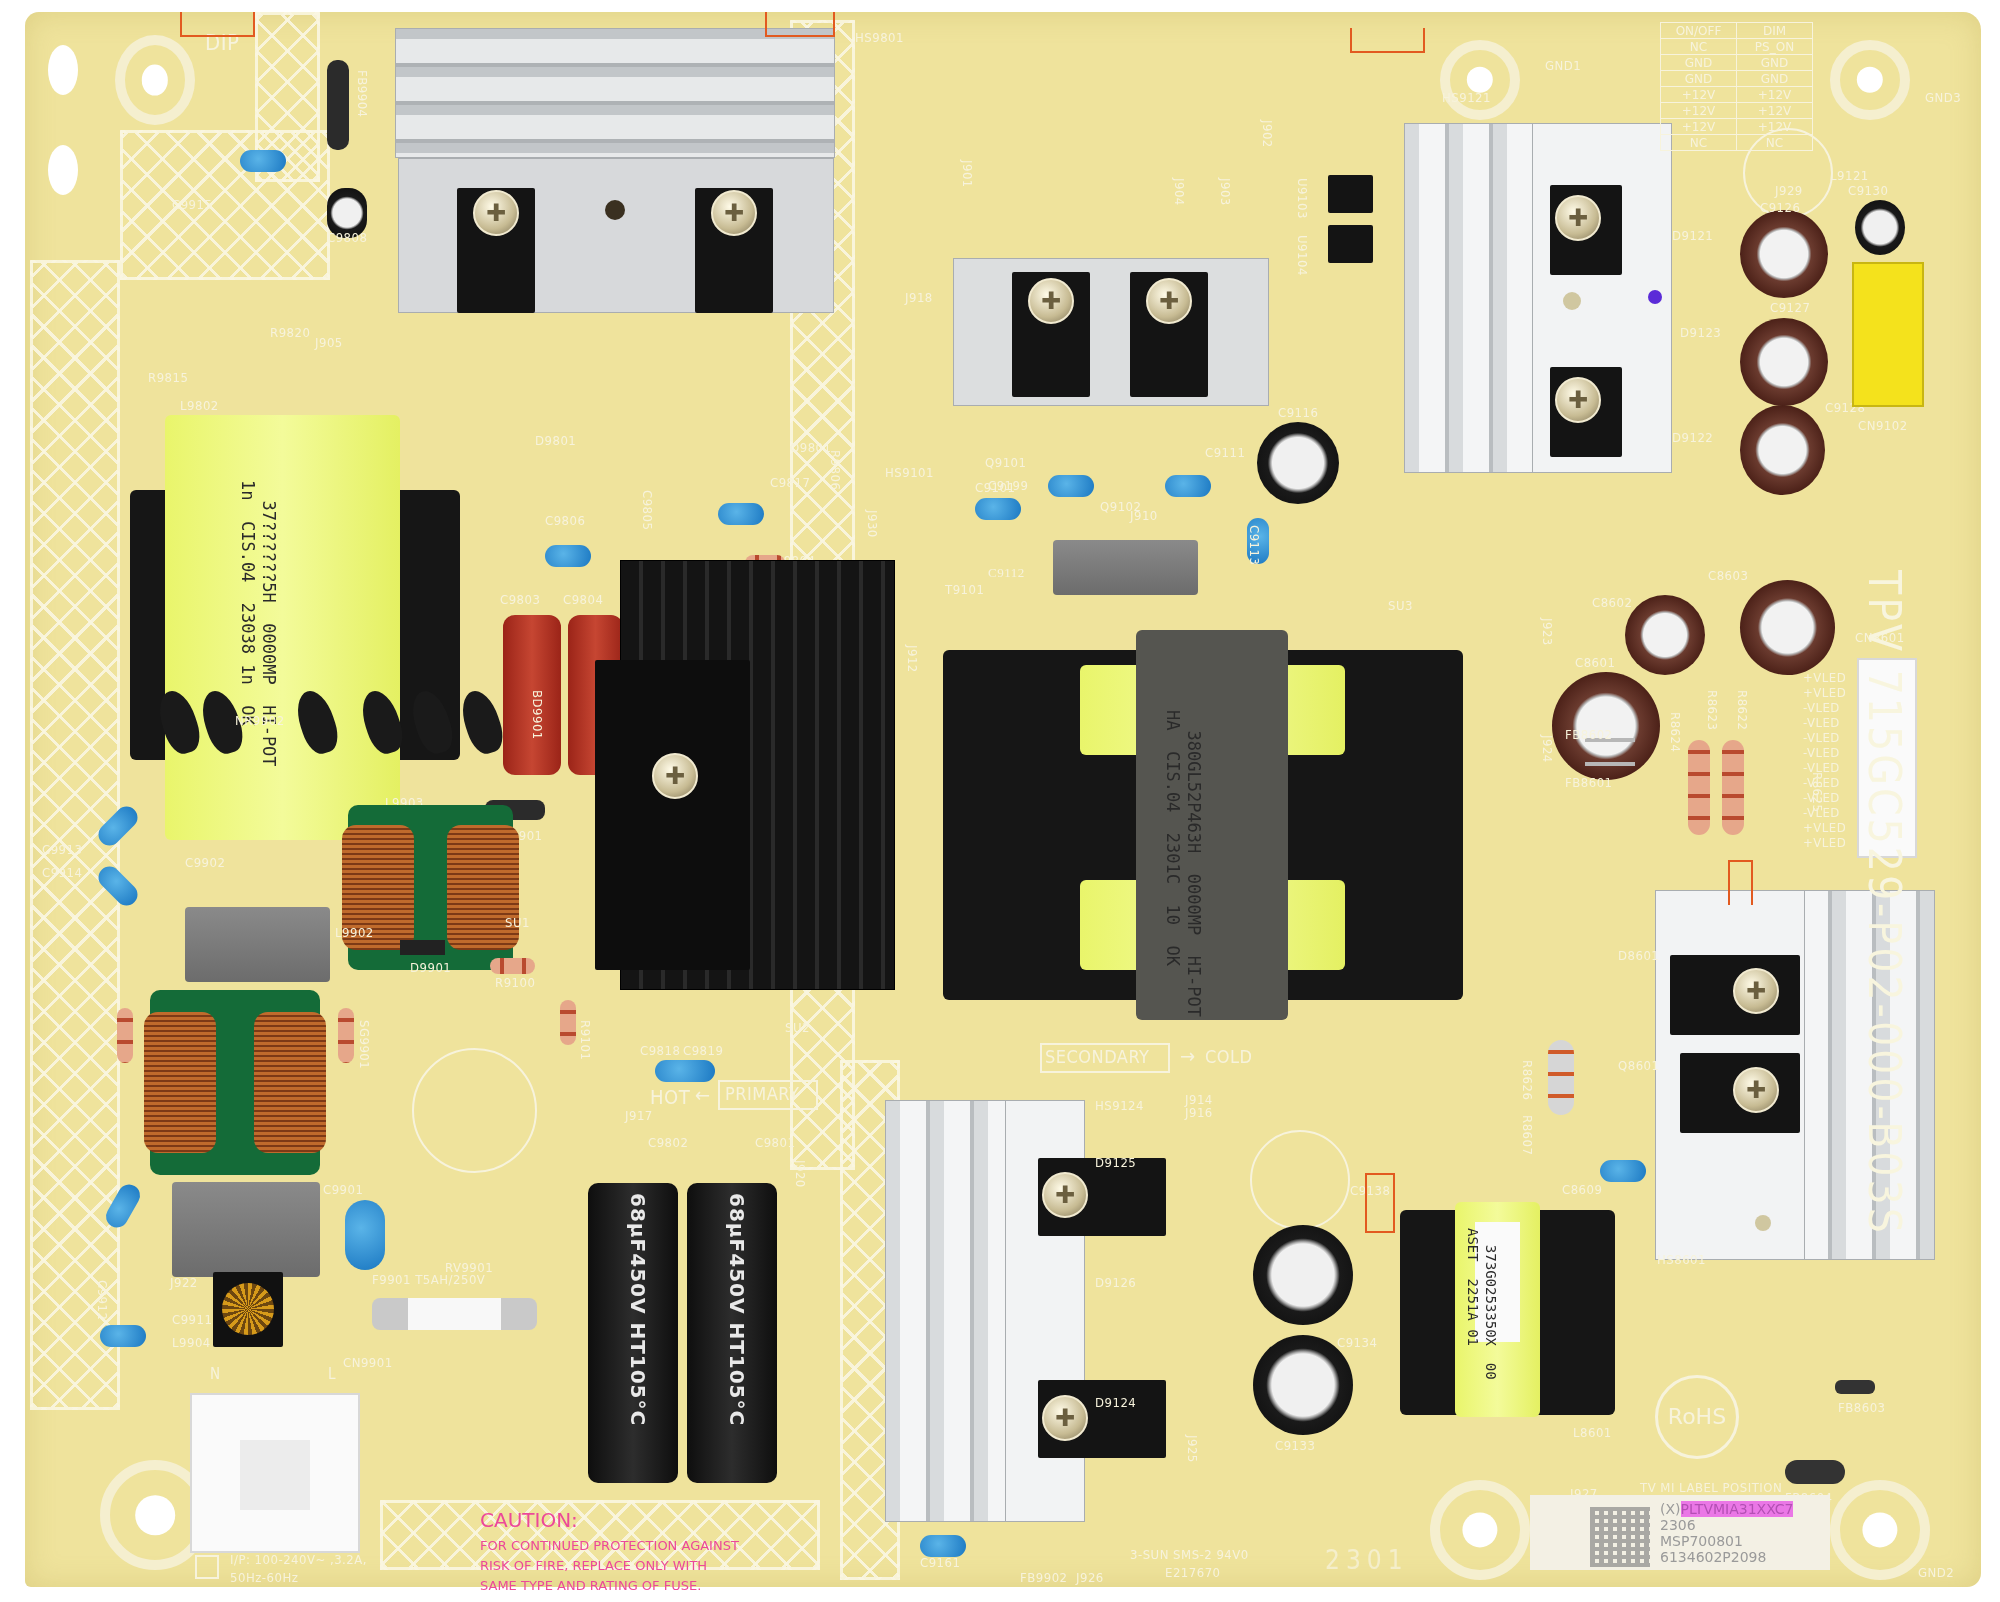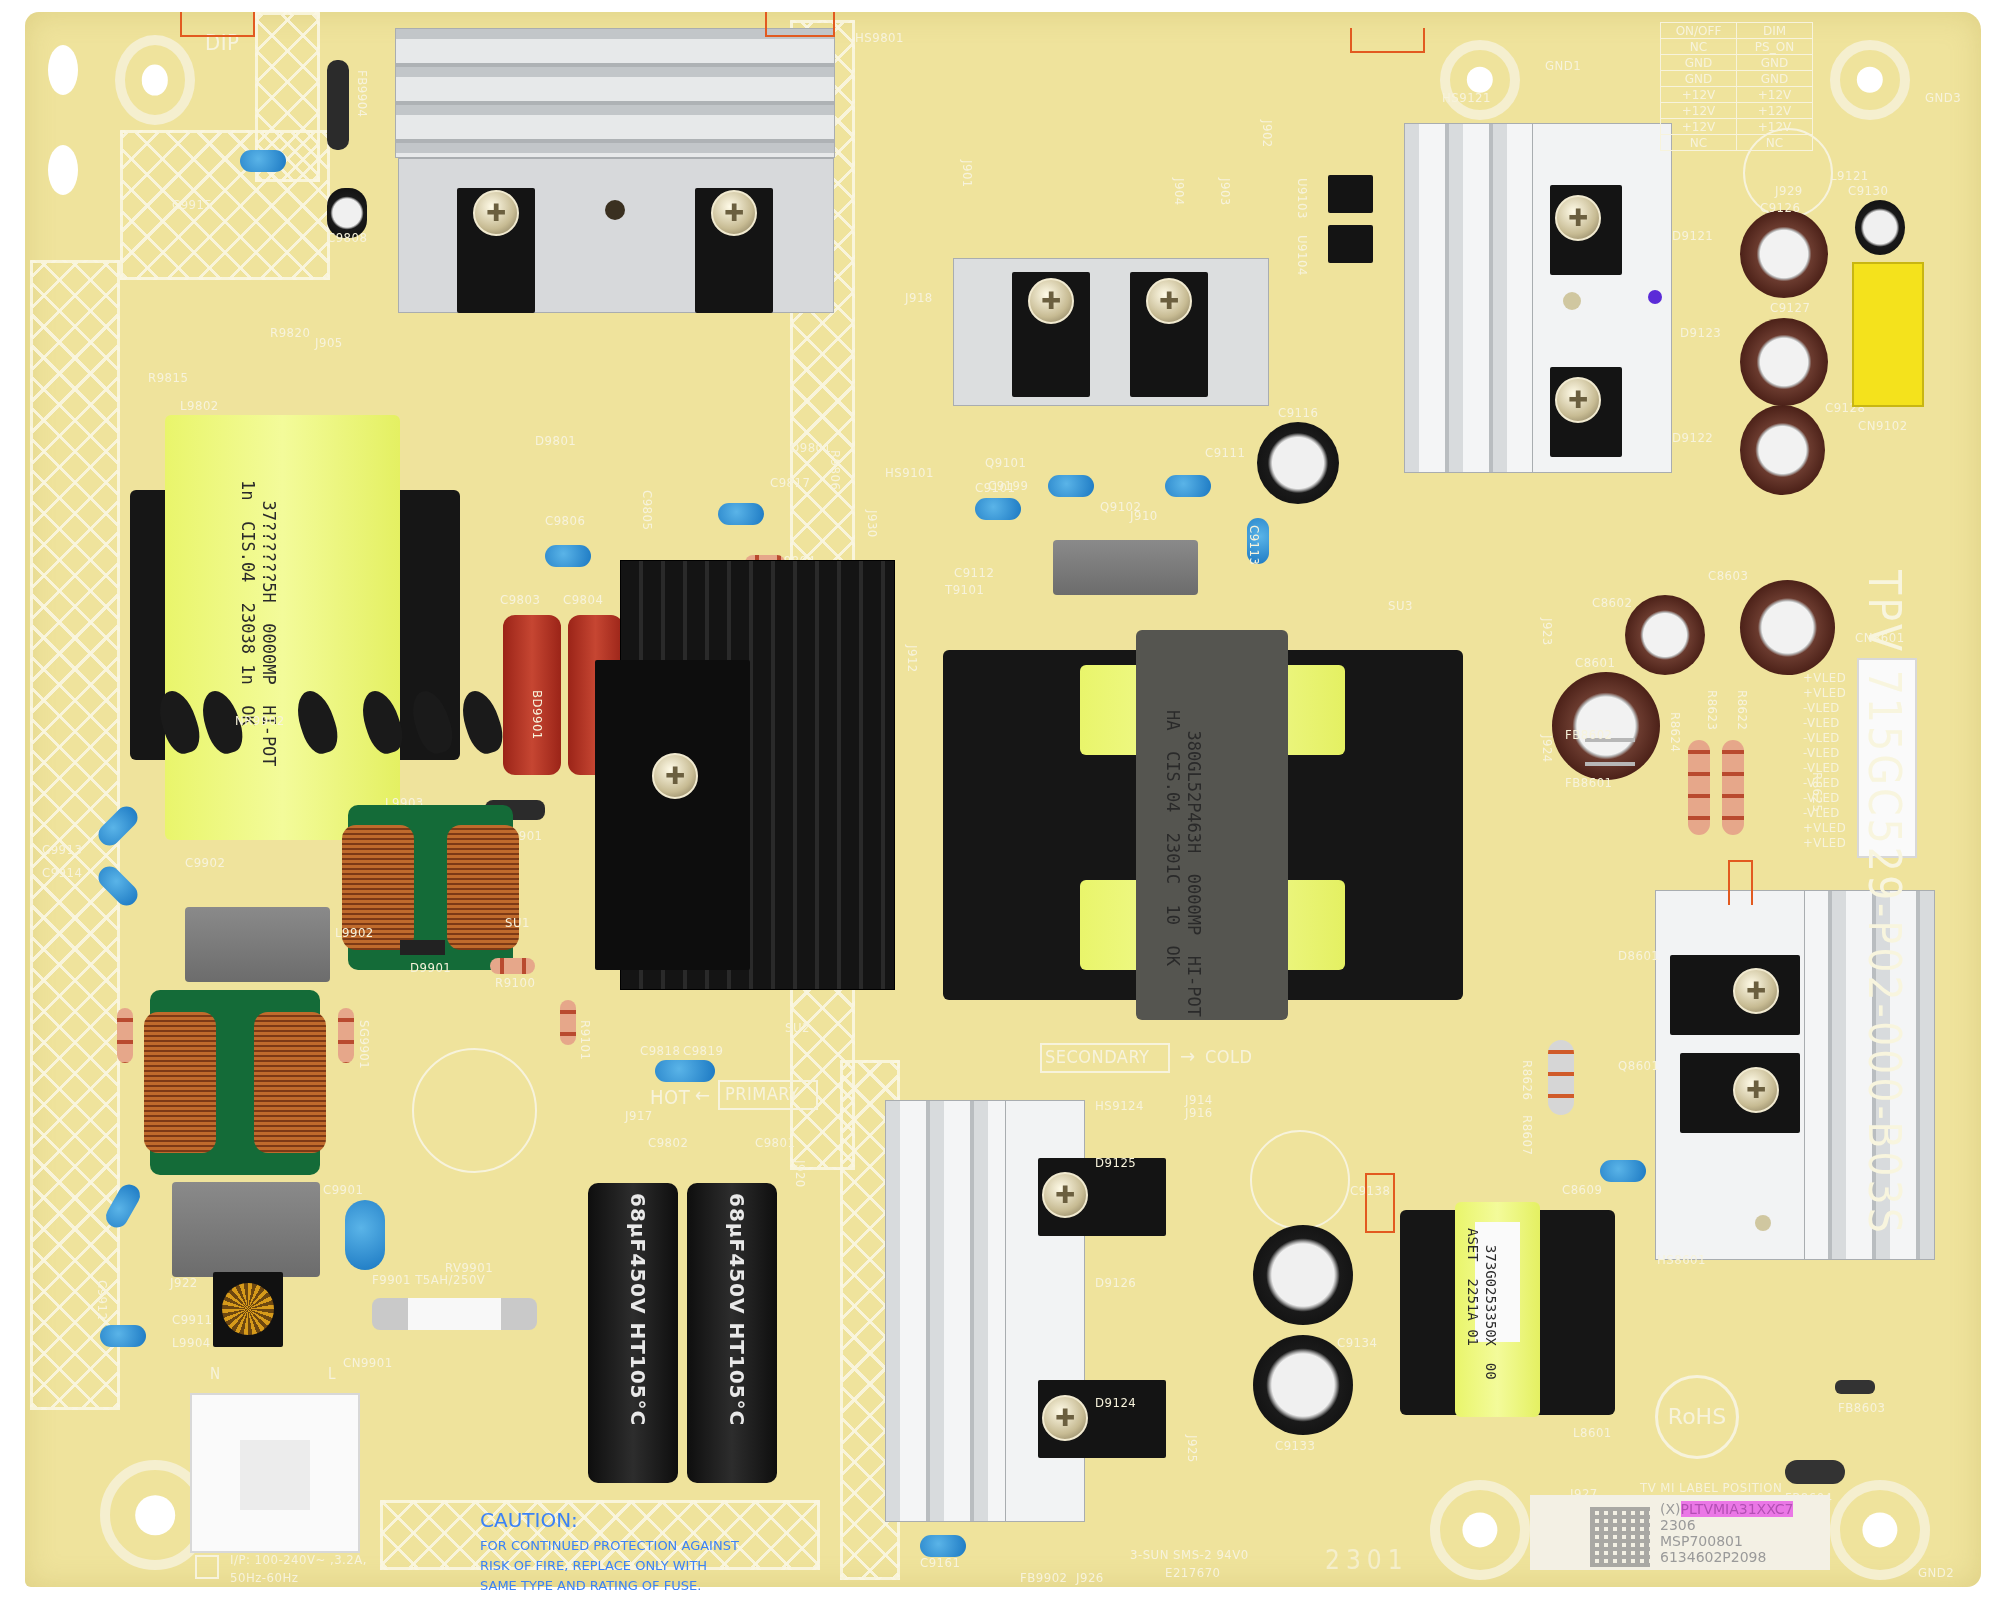--- a/index.html
+++ b/index.html
@@ -59,21 +59,21 @@
 
   .connector-white { position: absolute; background: #fafafa; border: 2px solid #d8d8d8; }
   .connector-yellow { position: absolute; background: #f4e21c; border: 2px solid #c8b612; }
 
   .label-sticker { position: absolute; background: #f3f0e4; }
   .label-sticker .qr { position: absolute; left: 60px; top: 12px; width: 60px; height: 60px;
      background: repeating-linear-gradient(90deg,#8a8a8a 0 5px,transparent 5px 9px), repeating-linear-gradient(0deg,#8a8a8a 0 4px,transparent 4px 8px); opacity: .7; }
   .label-sticker .ln { position: absolute; left: 130px; font-size: 14px; color: #9a9a9a; white-space: nowrap; }
   .label-sticker .hl { background: #ea77e6; color: #b34fb4; }
 
-  .caution { position: absolute; color: #3b82f6; font-size: 13px; line-height: 20px; }
+  .caution { position: absolute; color: #ec4899; font-size: 13px; line-height: 20px; }
   .caution .h { font-size: 20px; margin-bottom: 6px; }
 
   .board-id { position: absolute; left: 1910px; top: 570px; color: #f8f5de; font-size: 44px; font-family: "DejaVu Sans Condensed", "DejaVu Sans", sans-serif; transform-origin: left top; transform: rotate(90deg); white-space: nowrap; letter-spacing: 3px; }
   .pin-table { position: absolute; left: 1660px; top: 22px; border-collapse: collapse; }
   .pin-table td { border: 1px solid #f7f3dc; color: #f7f3dc; font-size: 12px; padding: 0 6px; height: 16px; width: 76px; text-align: center; }
   .rohs { position: absolute; width: 84px; height: 84px; border-radius: 50%; border: 3px solid #f7f3dc; color: #f7f3dc; font-size: 22px; text-align: center; line-height: 78px; }
 </style>
 </head>
 <body>
 
@@ -170,21 +170,21 @@
 <div class="silk sm" style="left:988px;top:478px;">C9199</div>
 <div class="silk sm" style="left:1205px;top:445px;">C9111</div>
 <div class="ycap" style="left:1048px;top:475px;"></div>
 <div class="ycap" style="left:1165px;top:475px;"></div>
 <div class="round-cap black" style="left:1257px;top:422px;width:82px;height:82px;"></div>
 <div class="silk sm" style="left:1278px;top:405px;">C9116</div>
 <div class="ycap" style="left:975px;top:498px;"></div>
 <div class="silk sm" style="left:975px;top:480px;">C9101</div>
 <div class="silk sm" style="left:1130px;top:508px;">J910</div>
 <div class="xcap" style="left:1053px;top:540px;width:145px;height:55px;"></div>
-<div class="silk sm" style="left:954px;top:565px;">C9112</div>
+<div class="silk sm" style="left:988px;top:565px;font-family:Liberation Serif, serif;">C9112</div>
 <div class="ycap" style="left:1235px;top:530px;transform:rotate(90deg);"></div>
 <div class="silk sm rot" style="left:1262px;top:525px;">C9113</div>
 <div class="silk sm" style="left:945px;top:582px;">T9101</div>
 <div class="silk sm rot" style="left:920px;top:645px;">J912</div>
 <div class="silk sm" style="left:1388px;top:598px;">SU3</div>
 
 <div class="hs hs-fins-v" style="left:1404px;top:123px;width:268px;height:350px;"></div>
 <div class="hs" style="left:1532px;top:123px;width:140px;height:350px;background:#f2f3f4;"></div>
 <div class="to220" style="left:1550px;top:185px;width:72px;height:90px;"></div>
 <div class="screw" style="left:1555px;top:195px;"></div>

